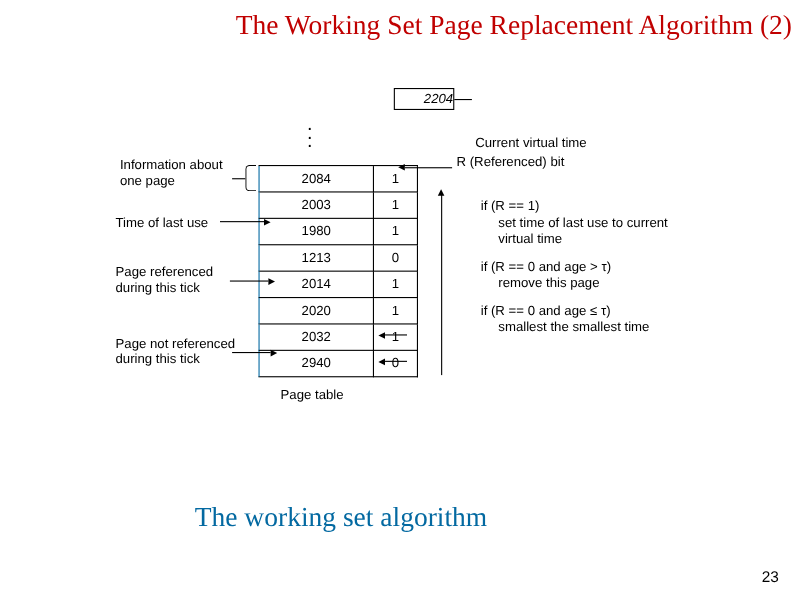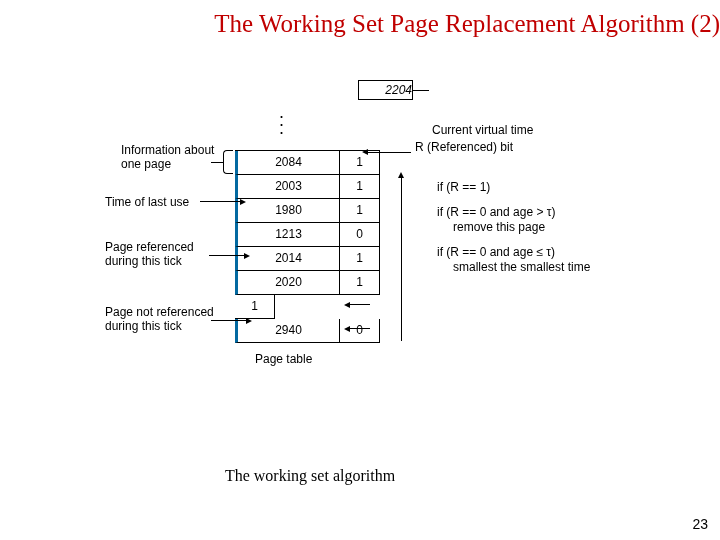--- a/index.html
+++ b/index.html
@@ -19,22 +19,22 @@
     text-align: right;
     font-size: 25px;
     color: #c00000;
   }
   .caption {
     position: absolute;
     bottom: 55px;
     left: 0;
     width: 620px;
     text-align: center;
-    font-size: 16px;
-    color: #000000;
+    font-size: 25px;
+    color: #0369a1;
   }
   .pagenum {
     position: absolute;
     right: 12px;
     bottom: 8px;
     font-size: 14px;
     font-family: Arial, sans-serif;
     color: #000;
   }
   .diagram {
@@ -87,21 +87,21 @@
     top: 70px;
     width: 145px;
     border-top: 1px solid #000;
   }
   .row {
     display: flex;
     height: 24px;
   }
   .cell-t {
     width: 105px;
-    border-left: 3px solid #0369a1;
+    border-left: 1px solid #0369a1;
     border-right: 1px solid #000;
     border-bottom: 1px solid #000;
     text-align: center;
     line-height: 23px;
   }
   .cell-r {
     width: 40px;
     border-right: 1px solid #000;
     border-bottom: 1px solid #000;
     text-align: center;
@@ -118,21 +118,21 @@
     top: 70px;
     width: 10px;
     height: 24px;
     border-left: 1px solid #000;
     border-top: 1px solid #000;
     border-bottom: 1px solid #000;
     border-radius: 4px 0 0 4px;
   }
   .info-label {
     position: absolute;
-    left: 16px;
+    left: 4px;
     top: 63px;
     width: 110px;
     text-align: left;
   }
   .tol-label {
     position: absolute;
     left: 0px;
     top: 115px;
   }
   .pref-label {
@@ -261,20 +261,21 @@
     </div>
     <div class="row">
       <div class="cell-t">2014</div>
       <div class="cell-r">1</div>
     </div>
     <div class="row">
       <div class="cell-t">2020</div>
       <div class="cell-r">1</div>
     </div>
     <div class="row">
+      <div class="cell-t">2032</div>
       <div class="cell-r">1</div>
     </div>
     <div class="row">
       <div class="cell-t">2940</div>
       <div class="cell-r">0</div>
     </div>
   </div>
   <div class="table-label">Page table</div>
 
   <div class="brace"></div>
@@ -304,20 +305,21 @@
   <div class="rbit-label">R (Referenced) bit</div>
 
   <div class="scan-v"></div>
   <div class="scan-arrow"></div>
 
   <div class="inner-arrow1"></div>
   <div class="inner-arrow2"></div>
 
   <div class="scan-text">
     <div class="ind">if (R == 1)</div>
+    <div class="ind" style="padding-left:38px">set time of last use to current virtual time</div>
     <div class="ind cond">if (R == 0 and age &gt; τ)</div>
     <div class="ind" style="padding-left:38px">remove this page</div>
     <div class="ind cond">if (R == 0 and age ≤ τ)</div>
     <div class="ind" style="padding-left:38px">smallest the smallest time</div>
   </div>
 
 </div>
 
 <div class="caption">The working set algorithm</div>
 <div class="pagenum">23</div>

